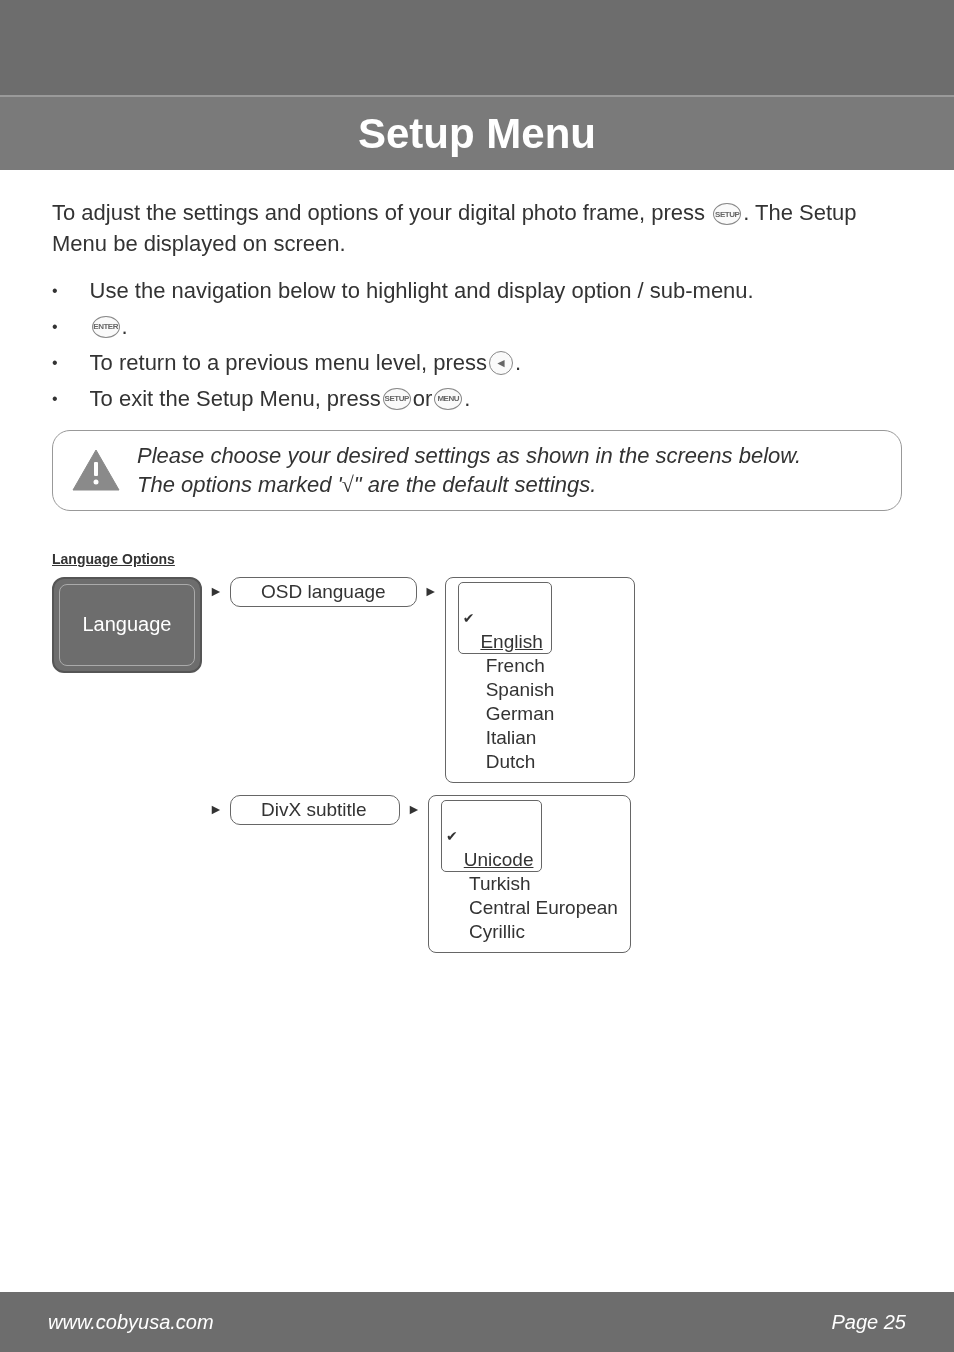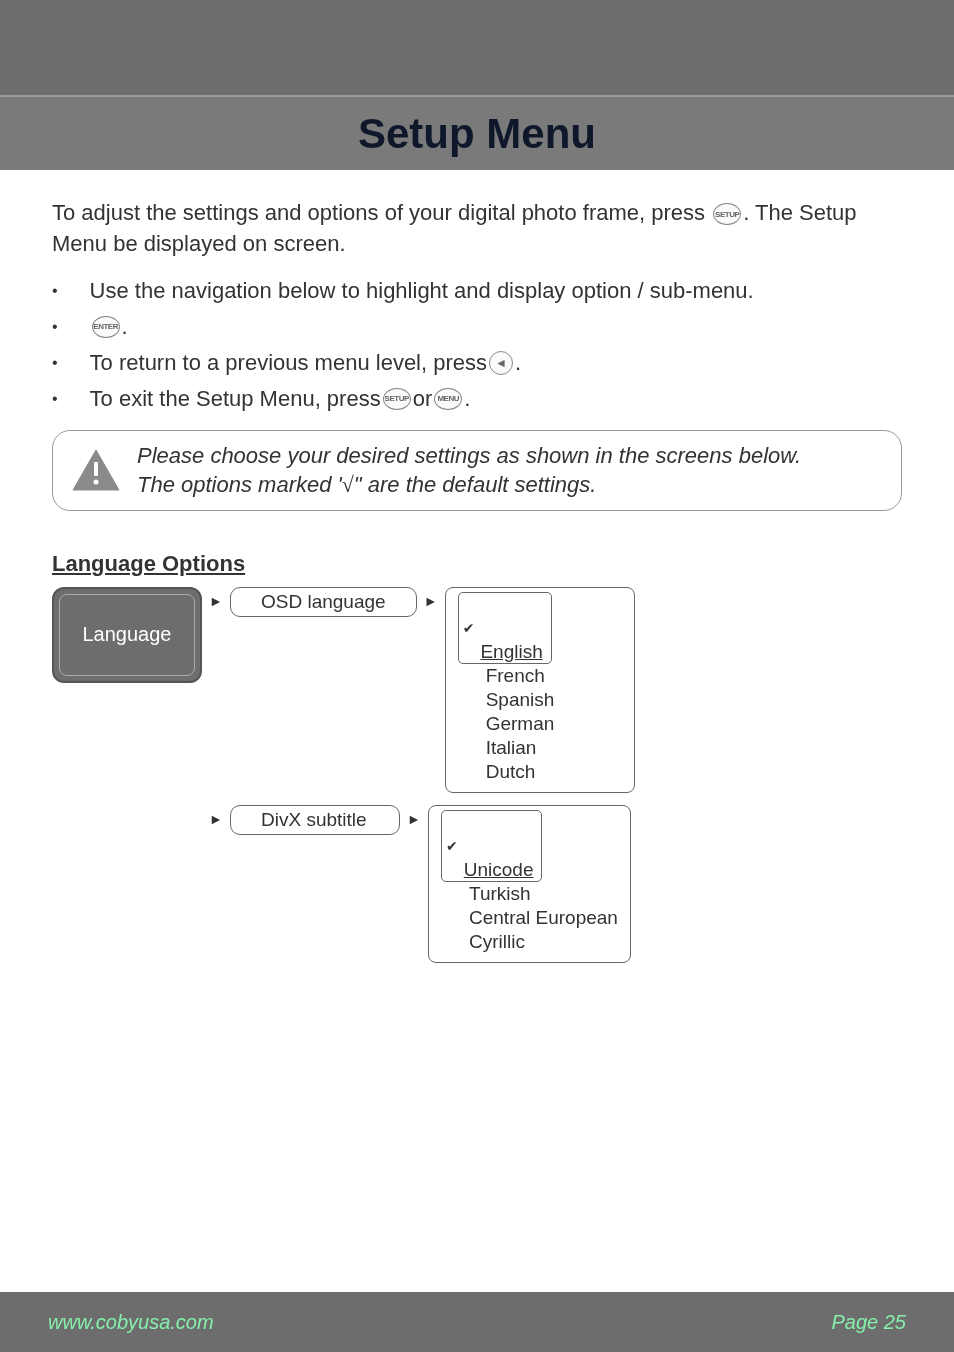--- a/index.html
+++ b/index.html
@@ -25,21 +25,21 @@
       left: 0;
       right: 0;
       height: 75px;
       background: #7a7a7a;
       border-top: 2px solid #9a9a9a;
       display: flex;
       align-items: center;
       justify-content: center;
     }
     .page-title {
-      color: #0f172a;
+      color: #ffffff;
       font-size: 42px;
       font-weight: bold;
     }
     .content {
       padding: 28px 52px 0 52px;
       color: #333333;
     }
     .intro-text {
       font-size: 22px;
       line-height: 1.4;
@@ -103,21 +103,21 @@
       width: 50px;
       height: 44px;
       flex-shrink: 0;
     }
     .note-text-wrap {
       font-size: 22px;
       font-style: italic;
       line-height: 1.35;
     }
     .section-heading {
-      font-size: 22px;
+      font-size: 14px;
       font-weight: bold;
       text-decoration: underline;
       margin-bottom: 10px;
     }
     .diagram-area {
       display: flex;
       flex-direction: column;
       gap: 12px;
     }
     .diagram-row {
@@ -205,21 +205,21 @@
     .option-indent {
       padding-left: 28px;
     }
     .footer {
       position: absolute;
       bottom: 0;
       left: 0;
       right: 0;
       height: 60px;
       background: #6d6d6d;
-      color: #86efac;
+      color: #ffffff;
       display: flex;
       align-items: center;
       justify-content: space-between;
       padding: 0 48px 0 48px;
       font-size: 20px;
       font-style: italic;
     }
     .check-glyph {
       font-family: 'Times New Roman', serif;
       font-style: normal;

